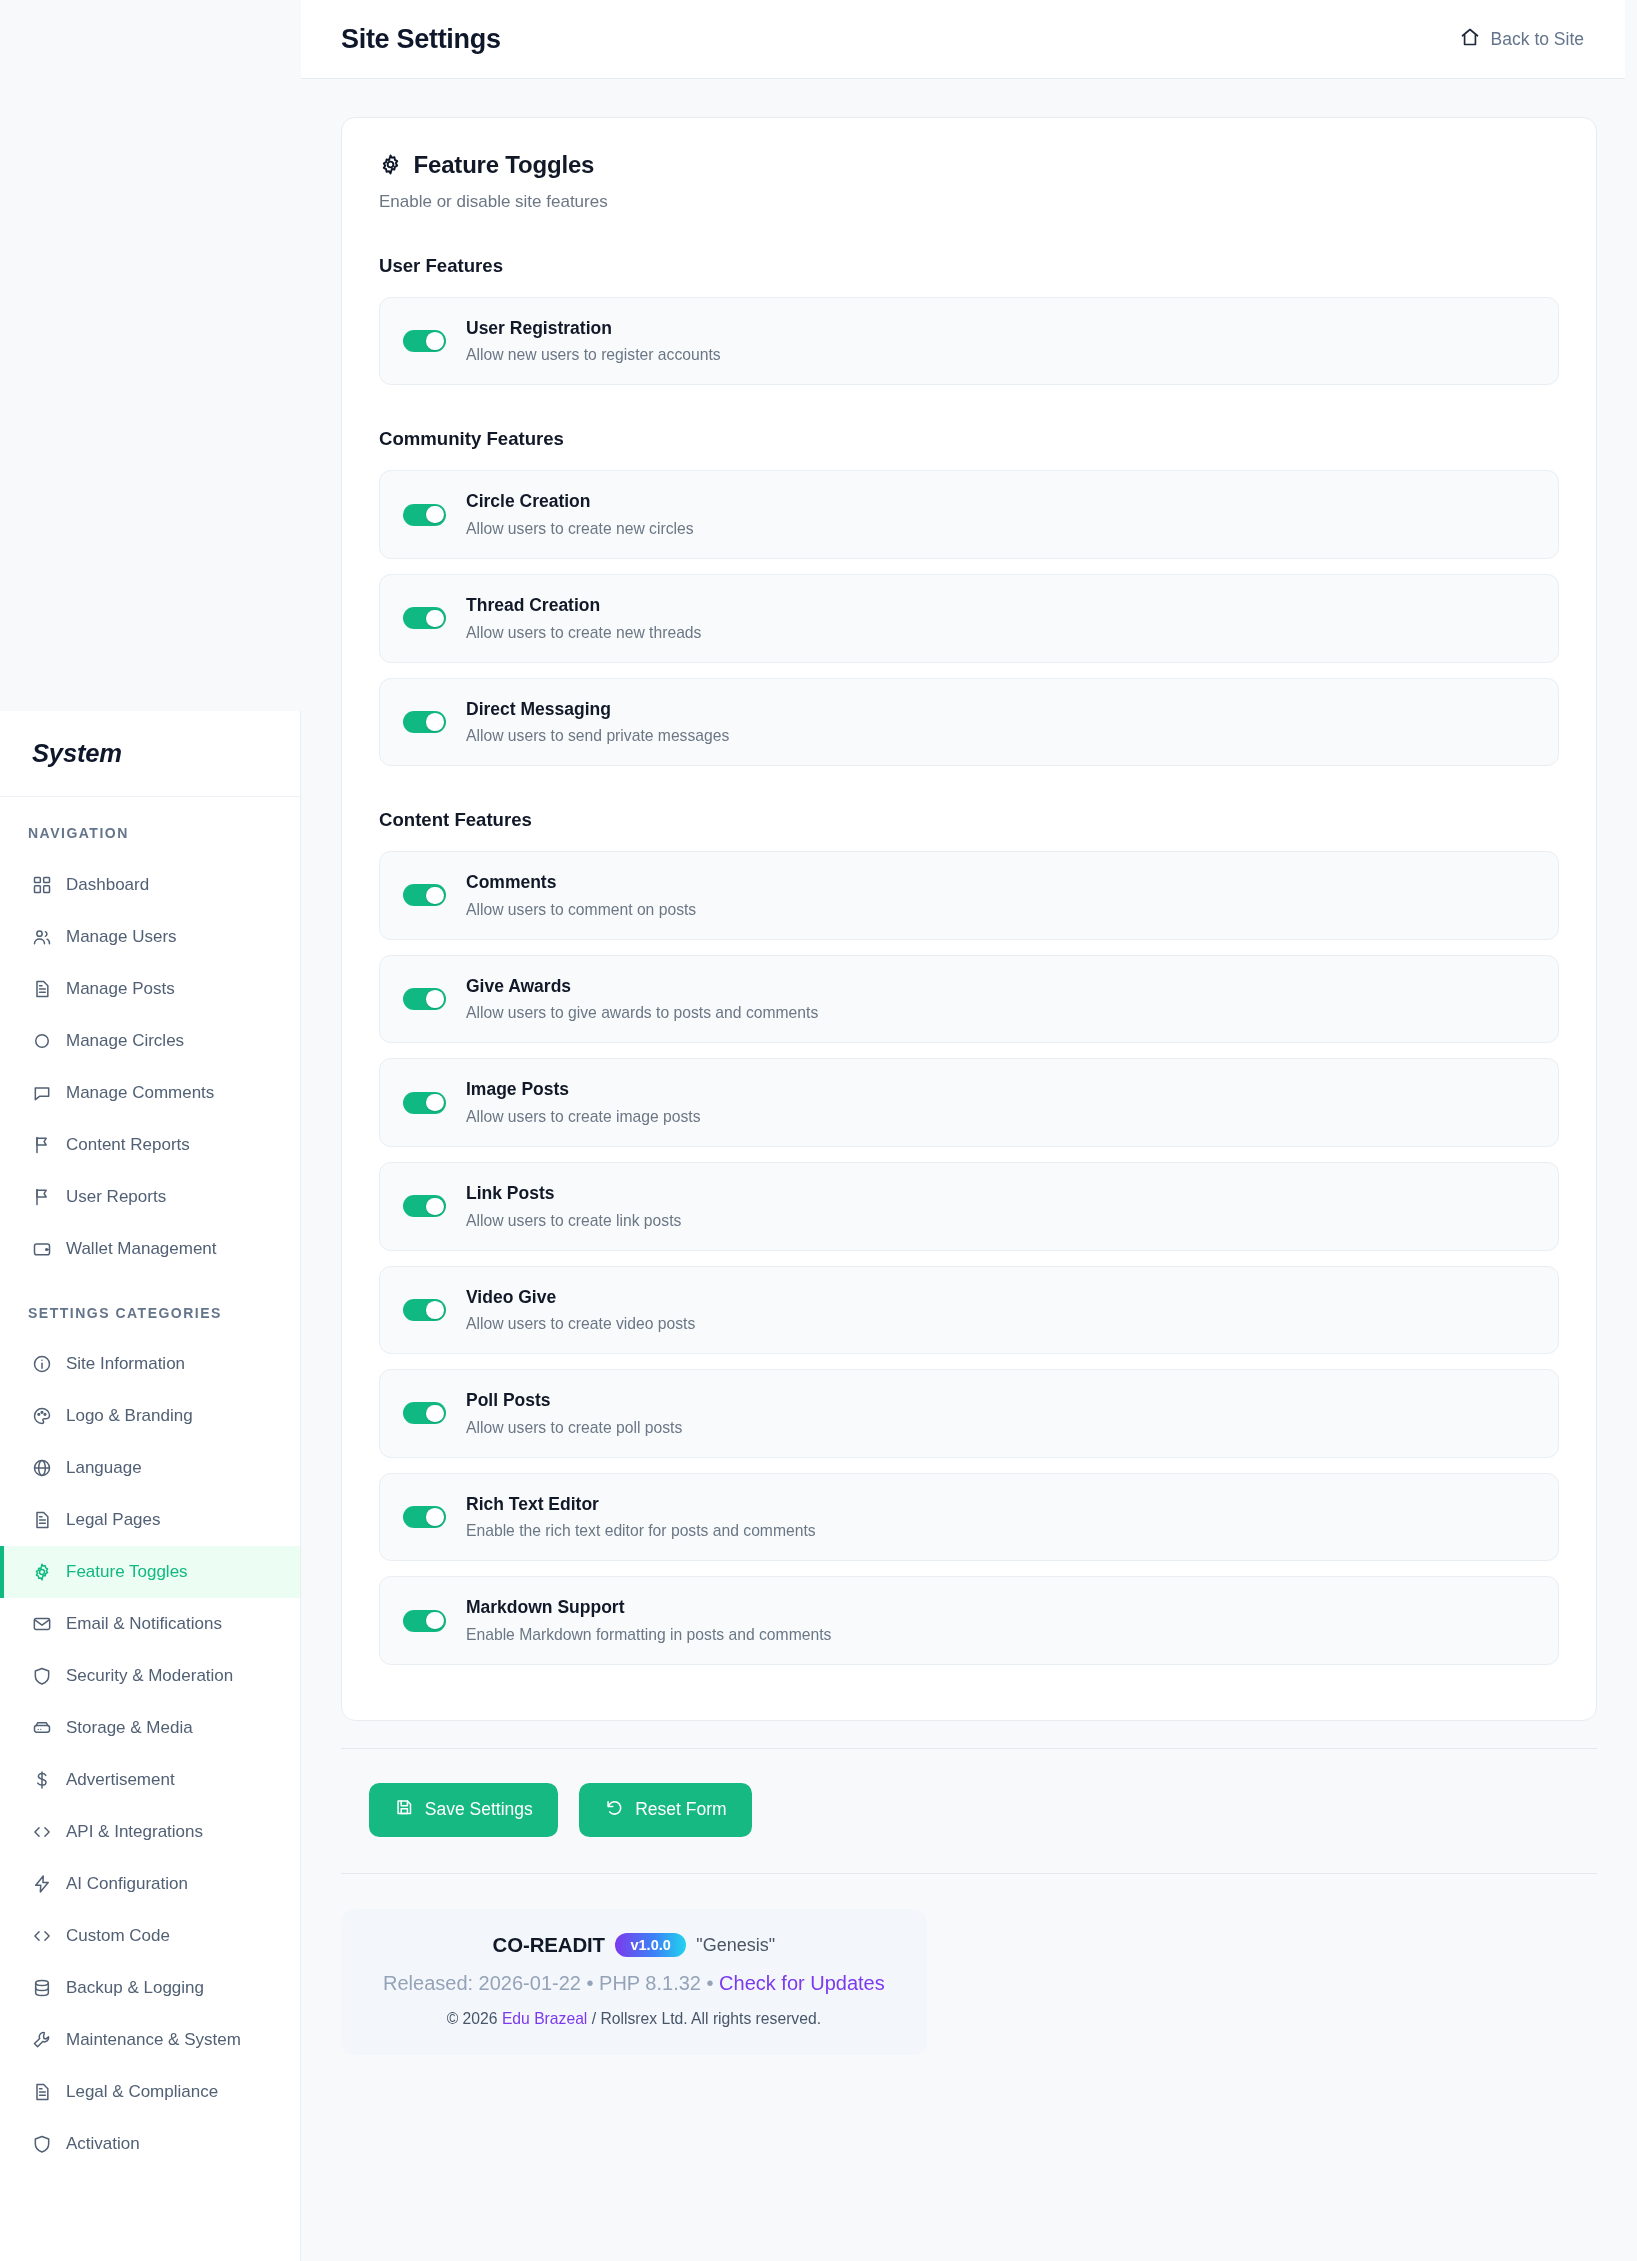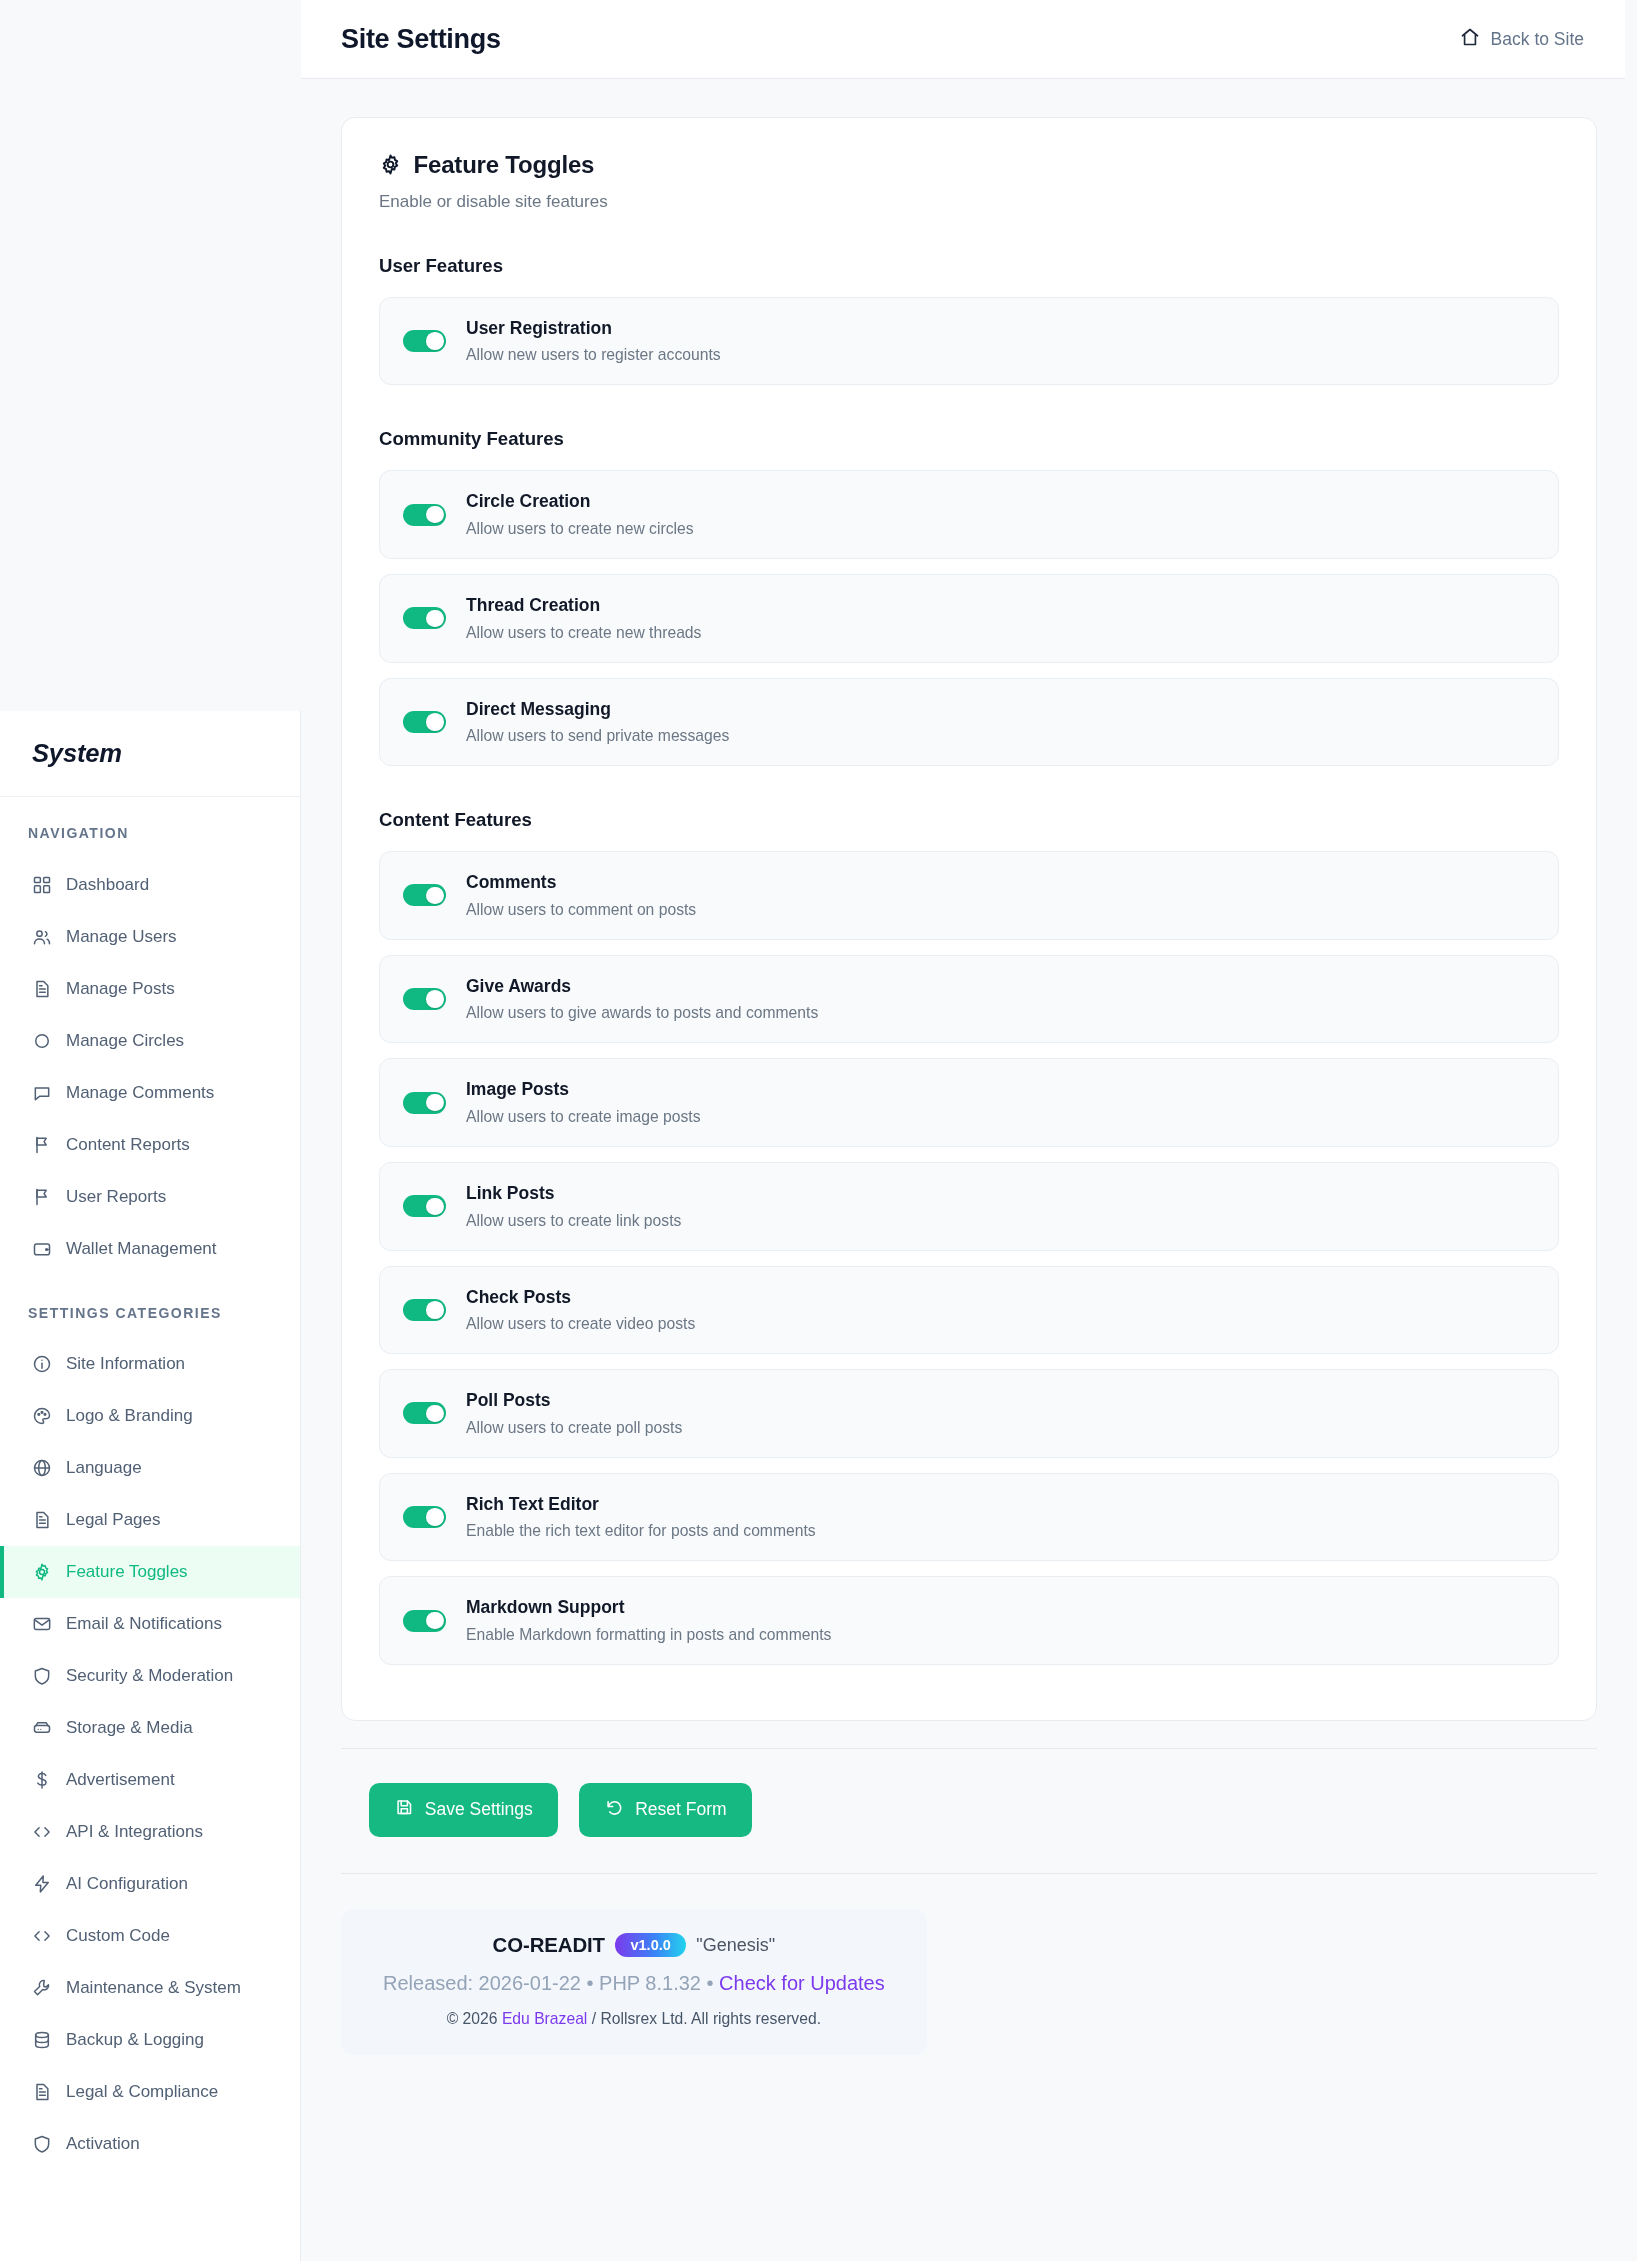--- a/index.html
+++ b/index.html
@@ -359,34 +359,34 @@
             <svg viewBox="0 0 24 24" fill="none" stroke="currentColor" stroke-width="1.8" stroke-linecap="round" stroke-linejoin="round">
               <path d="M8.5 7 3.5 12l5 5"></path>
               <path d="M15.5 7l5 5-5 5"></path>
             </svg>
           </span>
           <span>Custom Code</span>
         </div>
         <div class="nav-item">
           <span class="ico">
             <svg viewBox="0 0 24 24" fill="none" stroke="currentColor" stroke-width="1.8" stroke-linecap="round" stroke-linejoin="round">
-              <path d="M14.8 3.2a5 5 0 0 0-5.6 6.9L3 16.3 6.7 20l6.2-6.2a5 5 0 0 0 6.9-5.6L17 10.7l-2.6-.5-.5-2.6z"></path>
-            </svg>
-          </span>
-          <span>Maintenance &amp; System</span>
-        </div>
-        <div class="nav-item">
-          <span class="ico">
-            <svg viewBox="0 0 24 24" fill="none" stroke="currentColor" stroke-width="1.8" stroke-linecap="round" stroke-linejoin="round">
               <ellipse cx="12" cy="6" rx="7.6" ry="3"></ellipse>
               <path d="M4.4 6v6c0 1.7 3.4 3 7.6 3s7.6-1.3 7.6-3V6"></path>
               <path d="M4.4 12v6c0 1.7 3.4 3 7.6 3s7.6-1.3 7.6-3v-6"></path>
             </svg>
           </span>
           <span>Backup &amp; Logging</span>
+        </div>
+        <div class="nav-item">
+          <span class="ico">
+            <svg viewBox="0 0 24 24" fill="none" stroke="currentColor" stroke-width="1.8" stroke-linecap="round" stroke-linejoin="round">
+              <path d="M14.8 3.2a5 5 0 0 0-5.6 6.9L3 16.3 6.7 20l6.2-6.2a5 5 0 0 0 6.9-5.6L17 10.7l-2.6-.5-.5-2.6z"></path>
+            </svg>
+          </span>
+          <span>Maintenance &amp; System</span>
         </div>
         <div class="nav-item">
           <span class="ico">
             <svg viewBox="0 0 24 24" fill="none" stroke="currentColor" stroke-width="1.8" stroke-linecap="round" stroke-linejoin="round">
               <path d="M6 3h8l5 5v13H6z"></path>
               <path d="M9 12h7"></path>
               <path d="M9 16h7"></path>
               <path d="M9 8h3"></path>
             </svg>
           </span>
@@ -492,21 +492,21 @@
             <div class="toggle-text">
               <div class="toggle-label">Link Posts</div>
               <div class="toggle-desc">Allow users to create link posts</div>
             </div>
           </div>
           <div class="toggle-row">
             <div class="switch on">
               <div class="knob"></div>
             </div>
             <div class="toggle-text">
-              <div class="toggle-label">Check Posts</div>
+              <div class="toggle-label">Video Give</div>
               <div class="toggle-desc">Allow users to create video posts</div>
             </div>
           </div>
           <div class="toggle-row">
             <div class="switch on">
               <div class="knob"></div>
             </div>
             <div class="toggle-text">
               <div class="toggle-label">Poll Posts</div>
               <div class="toggle-desc">Allow users to create poll posts</div>

